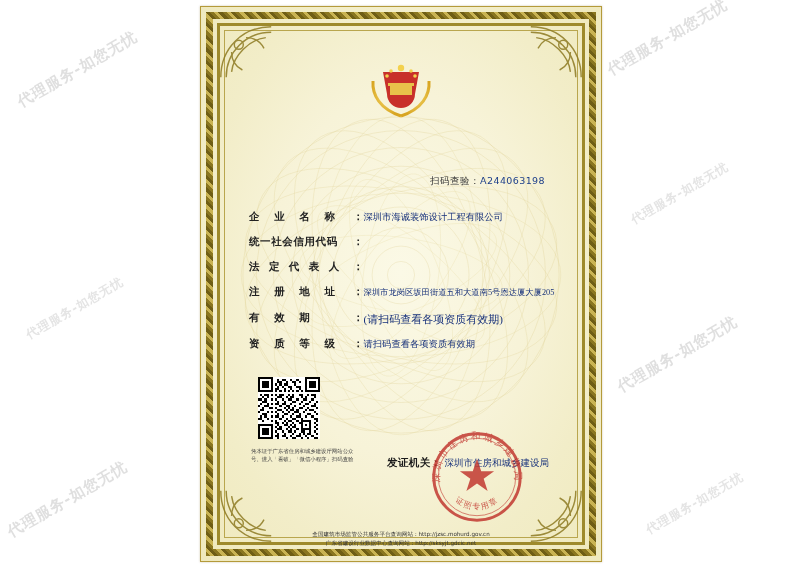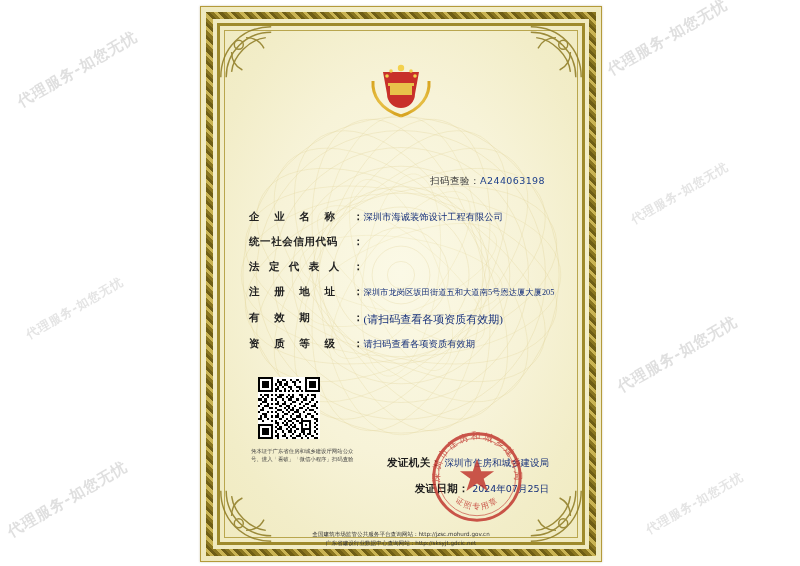--- a/index.html
+++ b/index.html
@@ -672,24 +672,20 @@
       </svg>
     </div>
 
     <div class="qr-note">凭本证于广东省住房和城乡建设厅网站公众号、进入「看破」「微信小程序」扫码查验</div>
 
     <div class="issuer">
       <div class="irow">
         <span class="ilabel">发证机关：</span>
         <span class="ival">深圳市住房和城乡建设局</span>
       </div>
-      <div class="irow">
-        <span class="ilabel">发证日期：</span>
-        <span class="ival">2024年07月25日</span>
-      </div>
     </div>
 
     <div class="seal">
       <svg viewBox="0 0 120 120" xmlns="http://www.w3.org/2000/svg">
         <defs>
           <path id="sealTop" d="M 18,60 A 42,42 0 0 1 102,60"></path>
           <path id="sealBot" d="M 24,60 A 36,36 0 0 0 96,60"></path>
         </defs>
         <circle cx="60" cy="60" r="48" fill="none" stroke="#c0322b" stroke-width="3.2"></circle>
         <circle cx="60" cy="60" r="43" fill="none" stroke="#c0322b" stroke-width="0.8"></circle>

